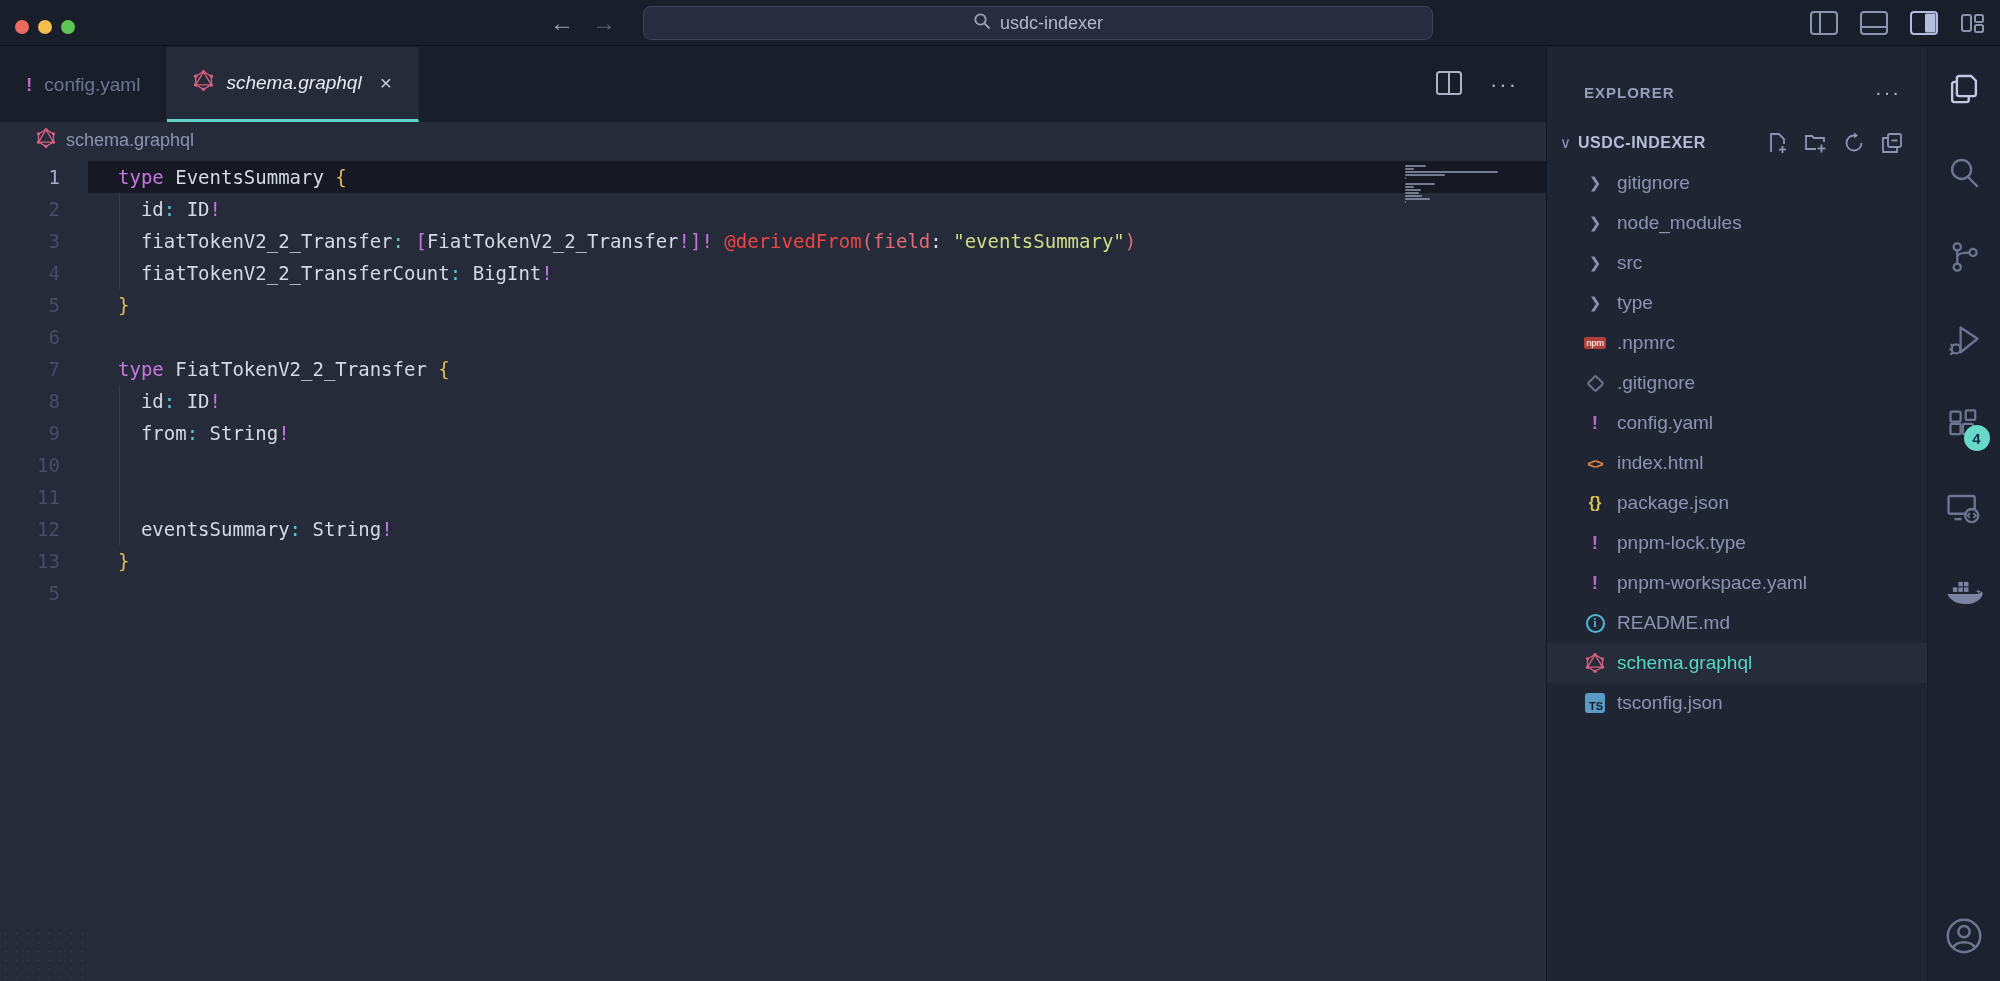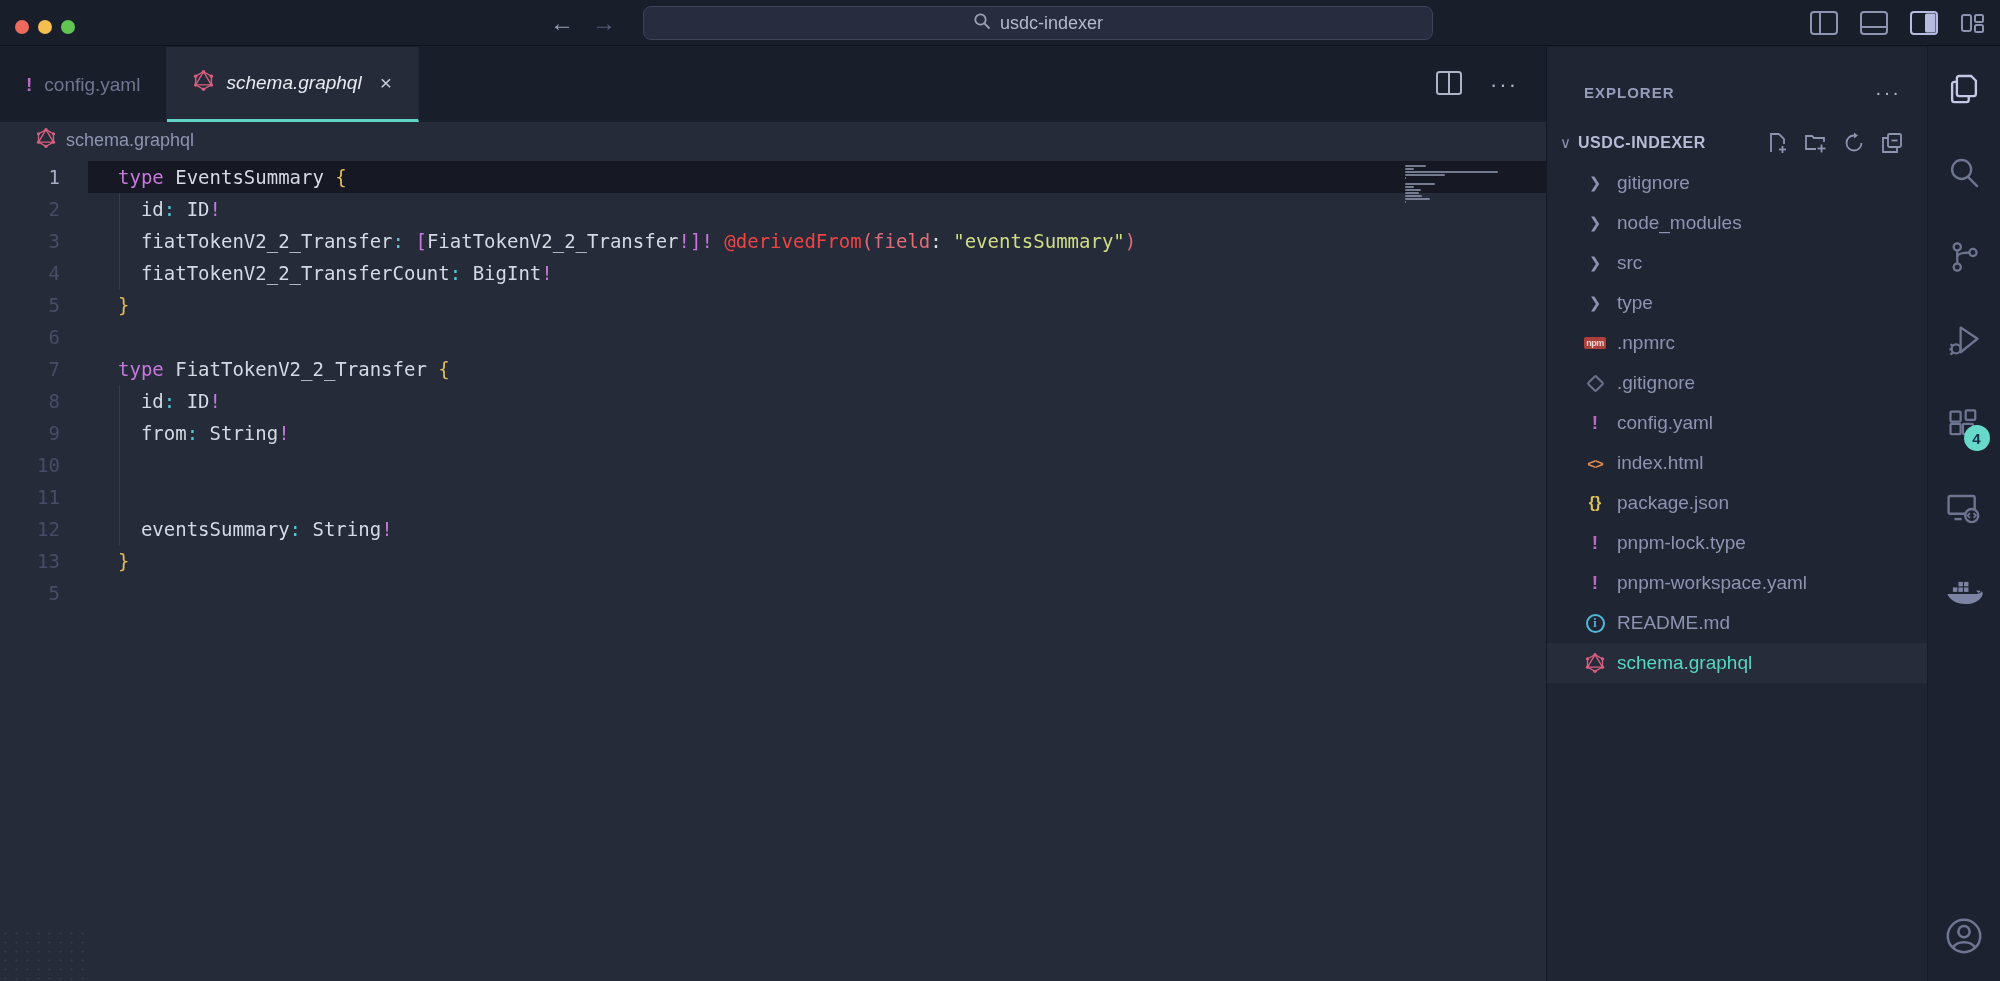--- a/index.html
+++ b/index.html
@@ -363,20 +363,26 @@
                   <circle cx="21" cy="7" r="2"></circle>
                   <circle cx="21" cy="17" r="2"></circle>
                   <circle cx="12" cy="22" r="2"></circle>
                   <circle cx="3" cy="17" r="2"></circle>
                   <circle cx="3" cy="7" r="2"></circle>
                 </g>
               </svg>
             </span>
             <span class="rlabel">schema.graphql</span>
           </div>
+          <div class="row">
+            <span class="ric">
+              <span class="ic-ts">TS</span>
+            </span>
+            <span class="rlabel">tsconfig.json</span>
+          </div>
         </div>
 
     </div>
 
     <div class="activitybar">
       <button class="ab-item">
         <svg width="38" height="38" viewBox="0 0 32 32" fill="none" stroke="#c3c9e3" stroke-width="2">
             <path d="M12 5 H22 L26 9 V20 A2 2 0 0 1 24 22 H12 A2 2 0 0 1 10 20 V7 A2 2 0 0 1 12 5 Z"></path>
             <path d="M10 10 H8 A2 2 0 0 0 6 12 V25 A2 2 0 0 0 8 27 H18 A2 2 0 0 0 20 25 V22"></path>
           </svg>

